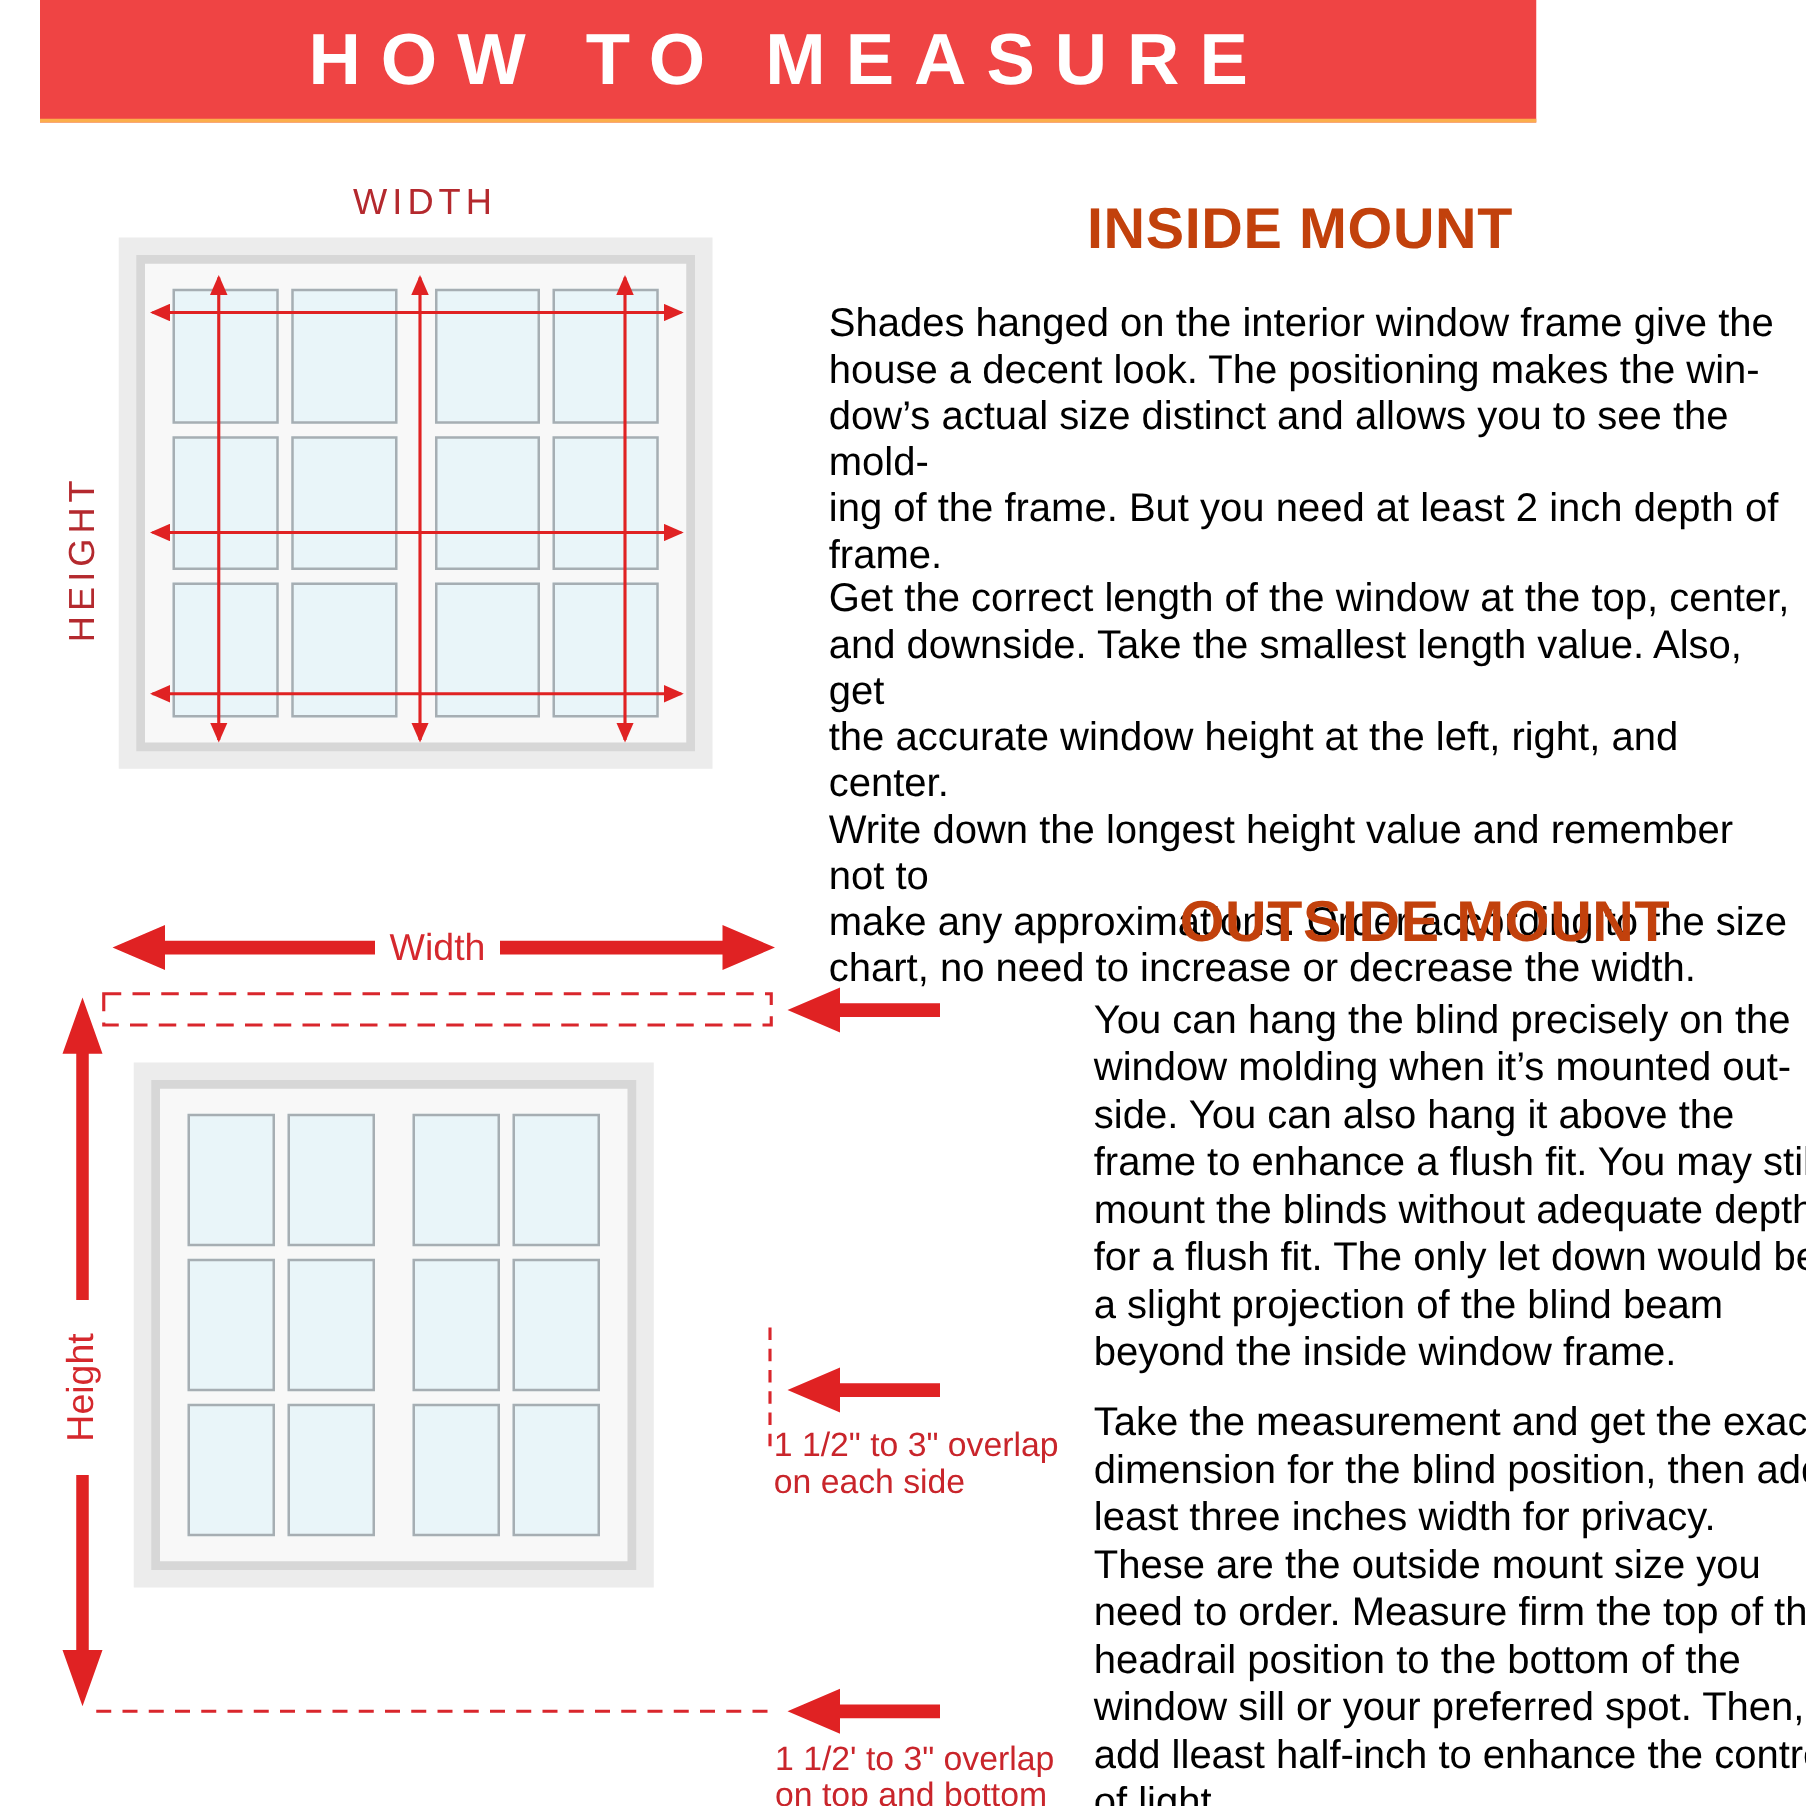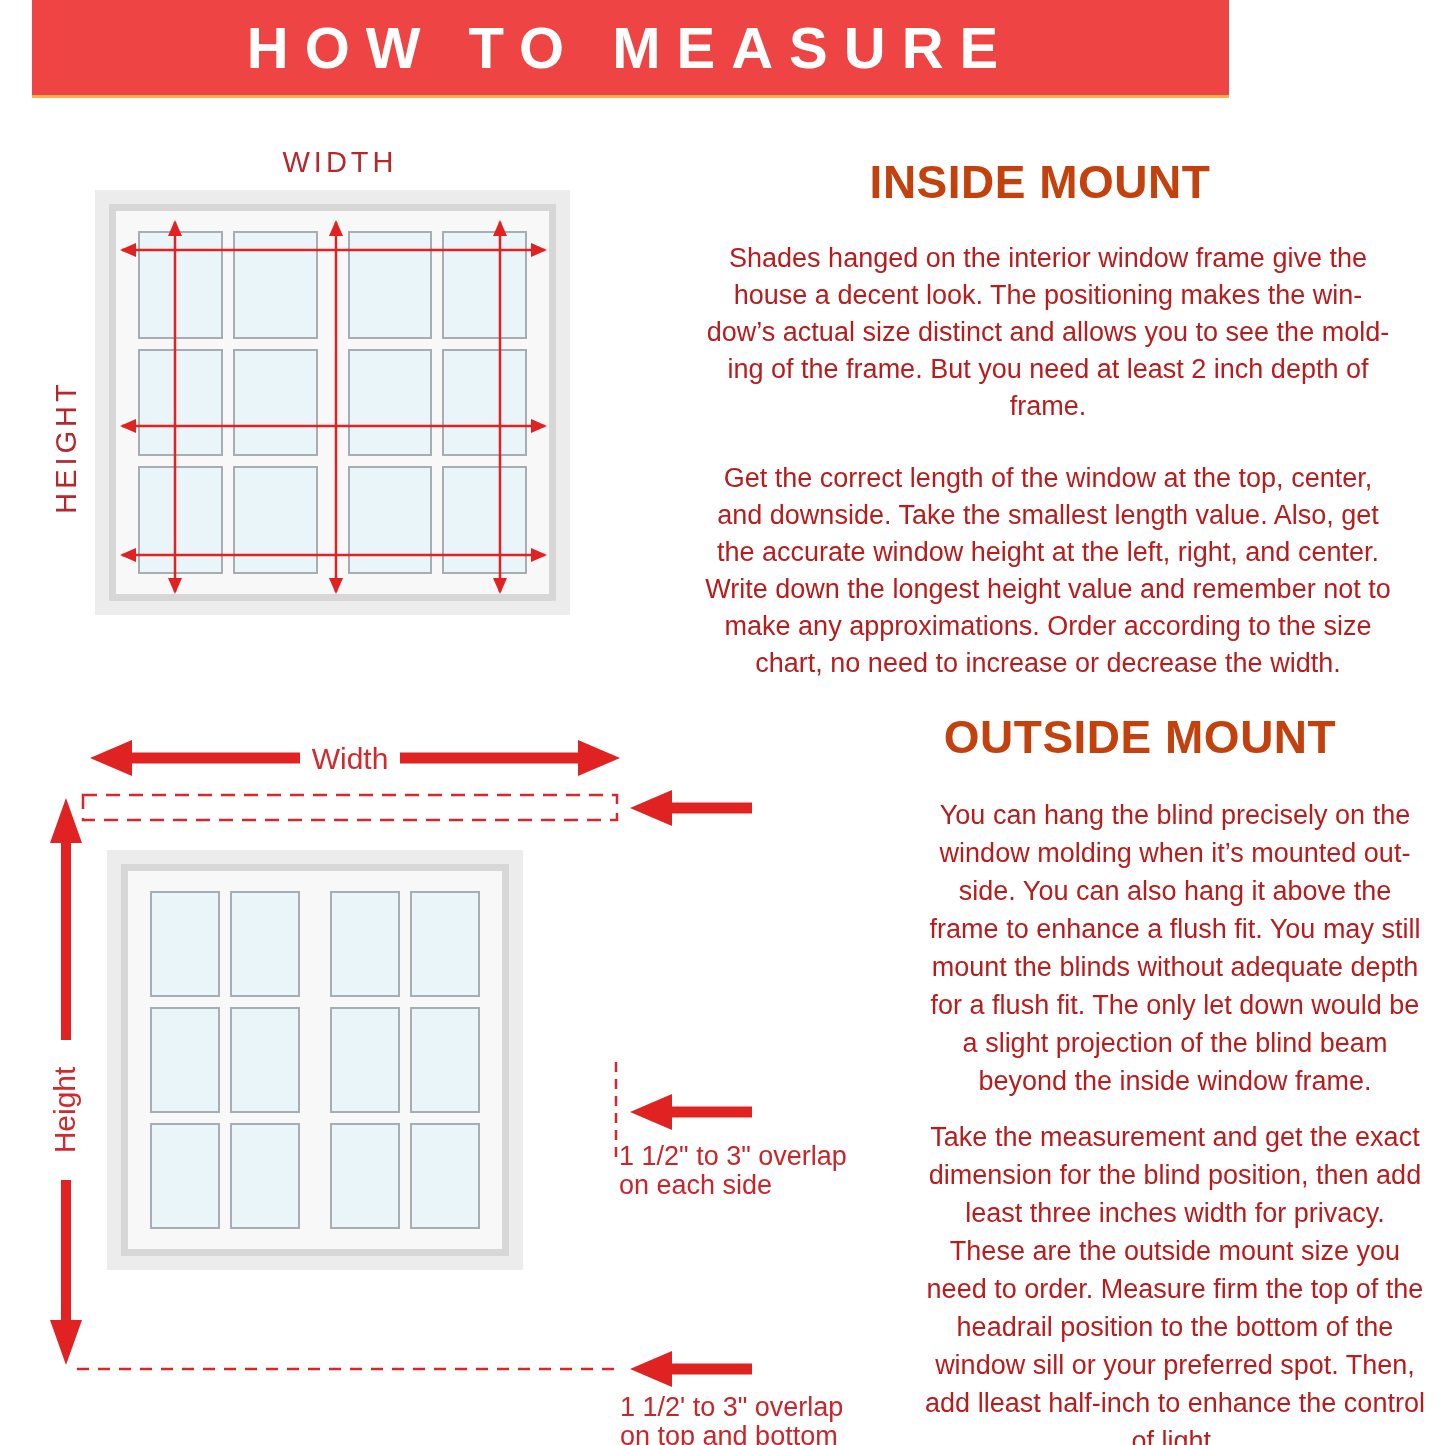--- a/index.html
+++ b/index.html
@@ -26,21 +26,21 @@
   
   .dlabel{position:absolute;z-index:3;white-space:pre-line;}
   .cap-red{color:#B4292E;font-size:29px;letter-spacing:4px;}
   .mid-red{color:#D5282D;font-size:30px;}
   .small-red{color:#C9252B;font-size:27px;line-height:29px;}
   .rot{transform:rotate(-90deg);text-align:center;}
 
   
   .mount-heading{position:absolute;z-index:3;color:#c2410c;font-size:46px;font-weight:bold;
                  text-align:center;letter-spacing:0.5px;}
-  .body-para{position:absolute;z-index:3;color:#b91c1c;font-size:27px;white-space:pre-line;text-align:center;}
+  .body-para{position:absolute;z-index:3;color:#000000;font-size:32px;white-space:pre-line;}
   .p-inside{line-height:37px;width:770px;}
   .p-outside{line-height:38px;width:600px;}
 </style>
 </head>
 <body>
 
 <div id="page">
 
   <header class="banner">
     <h1>HOW TO MEASURE</h1>

